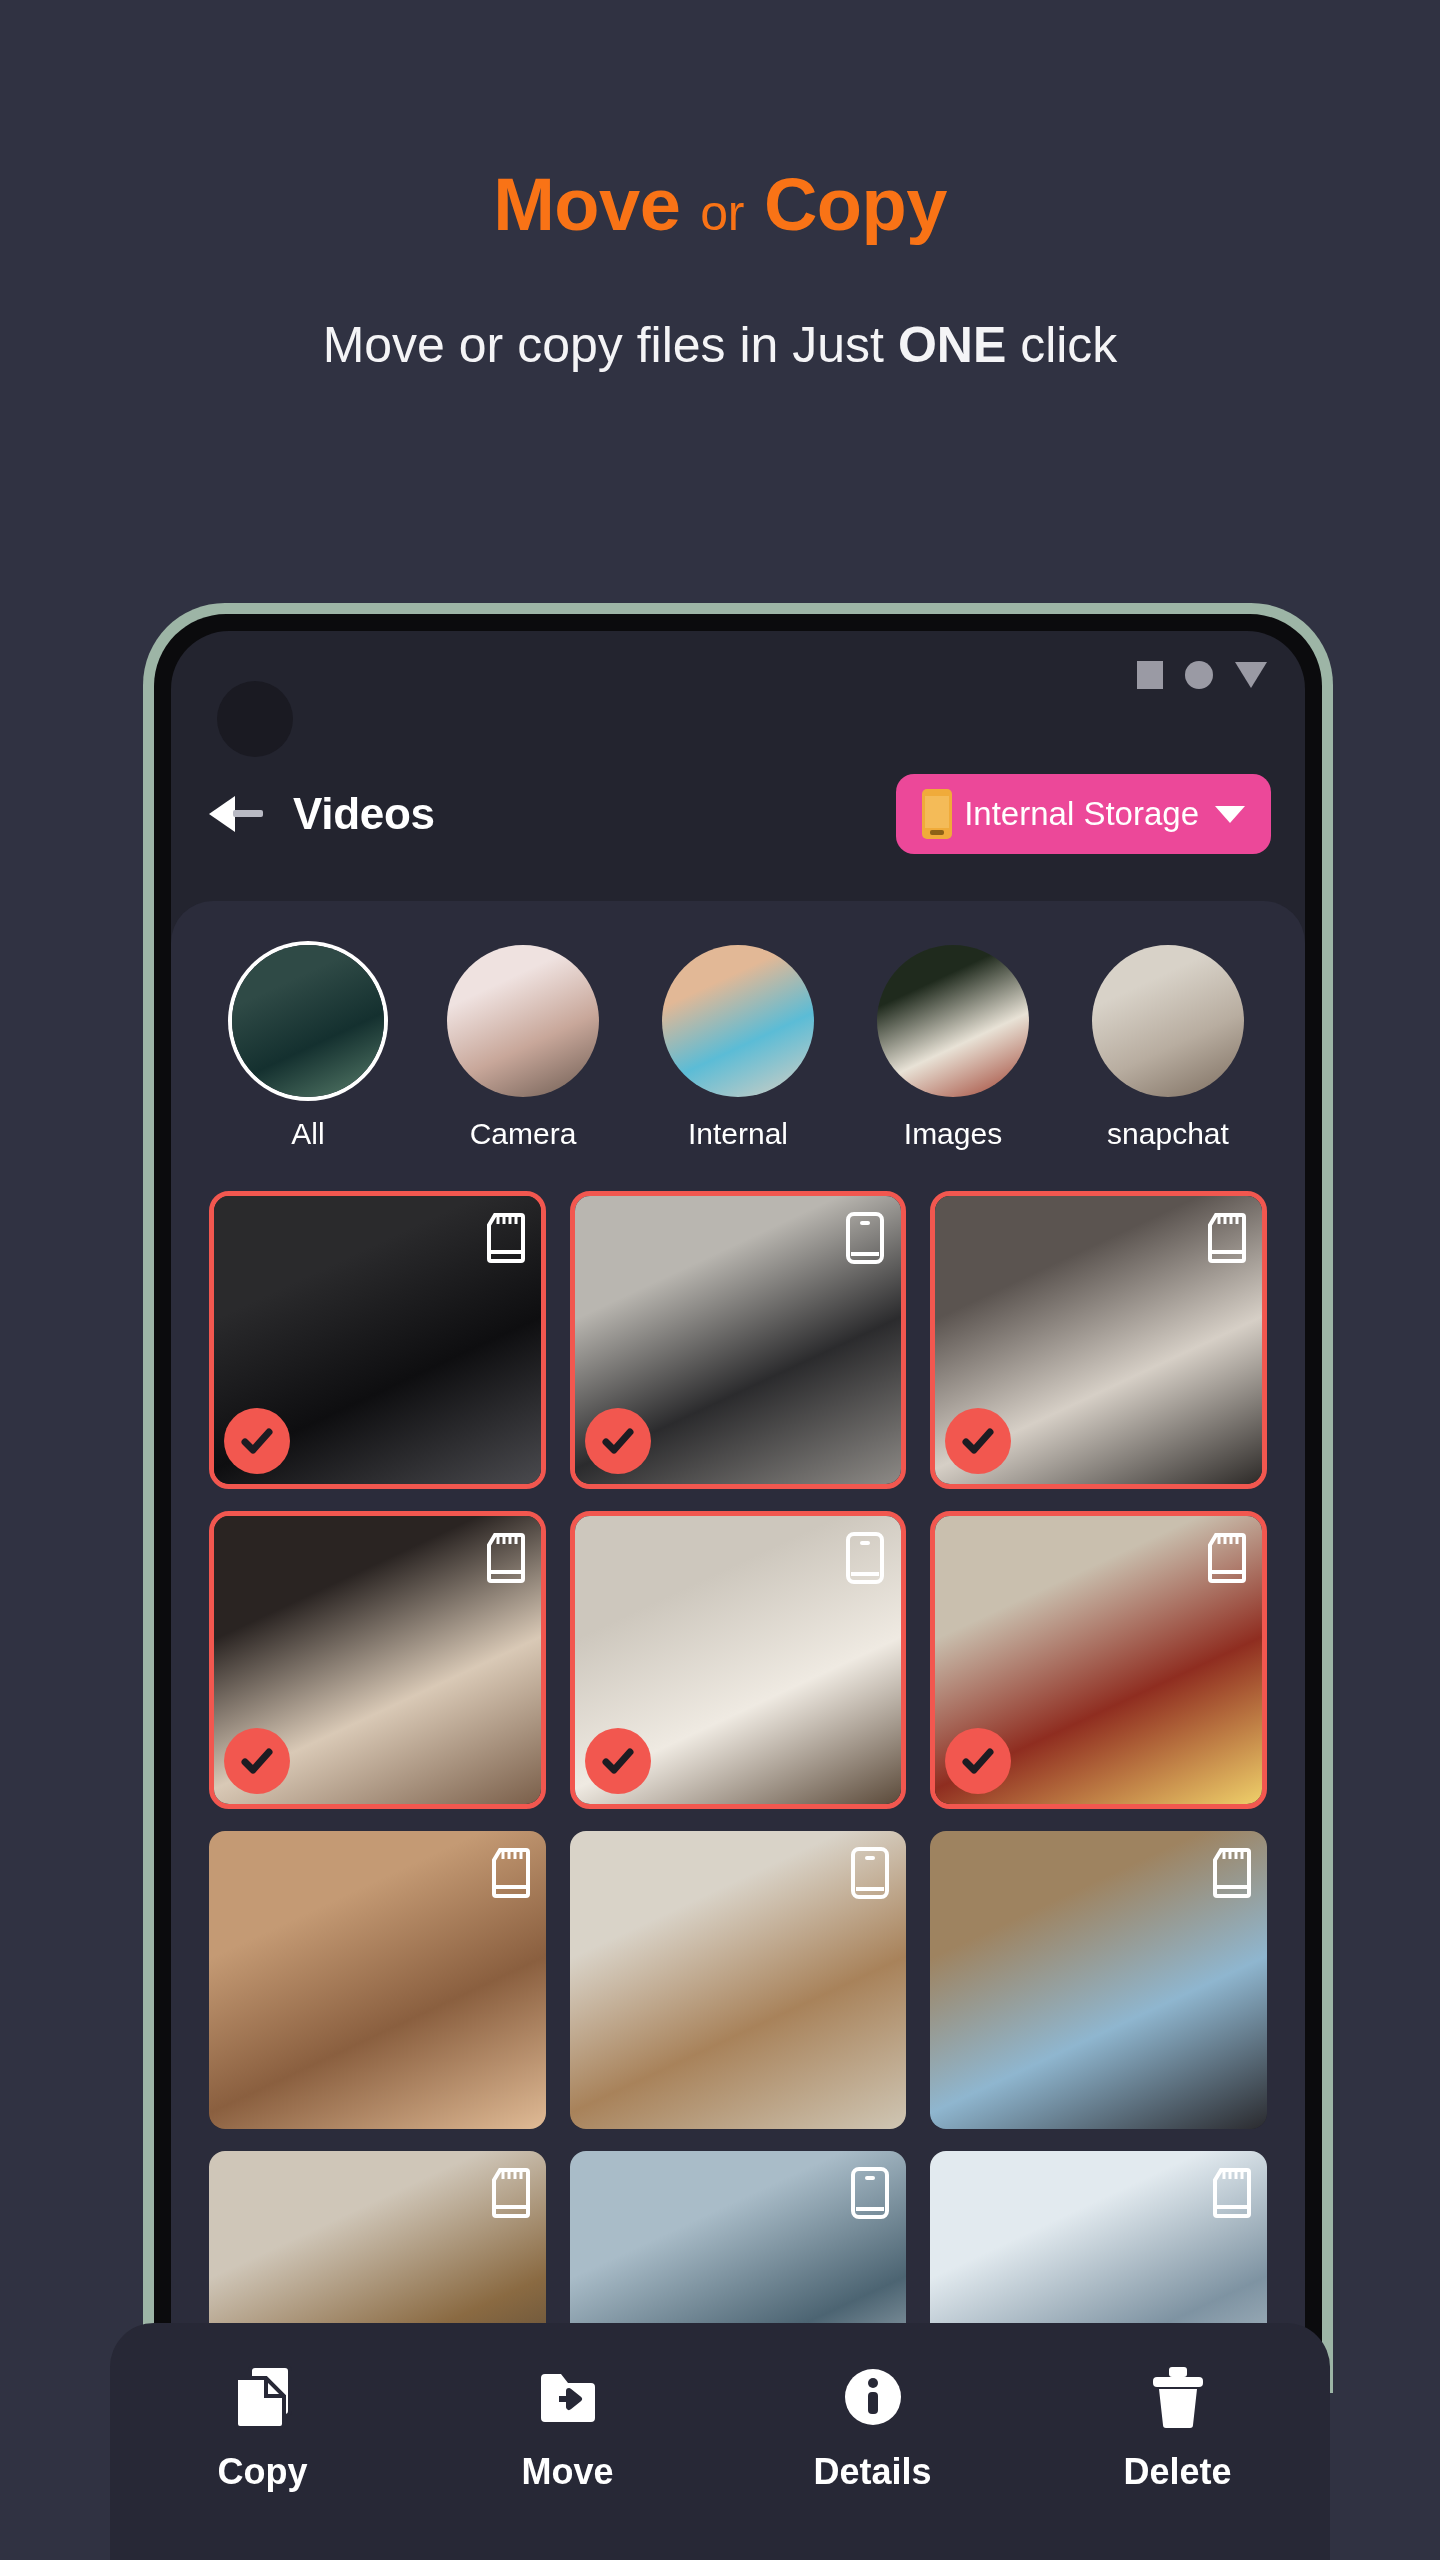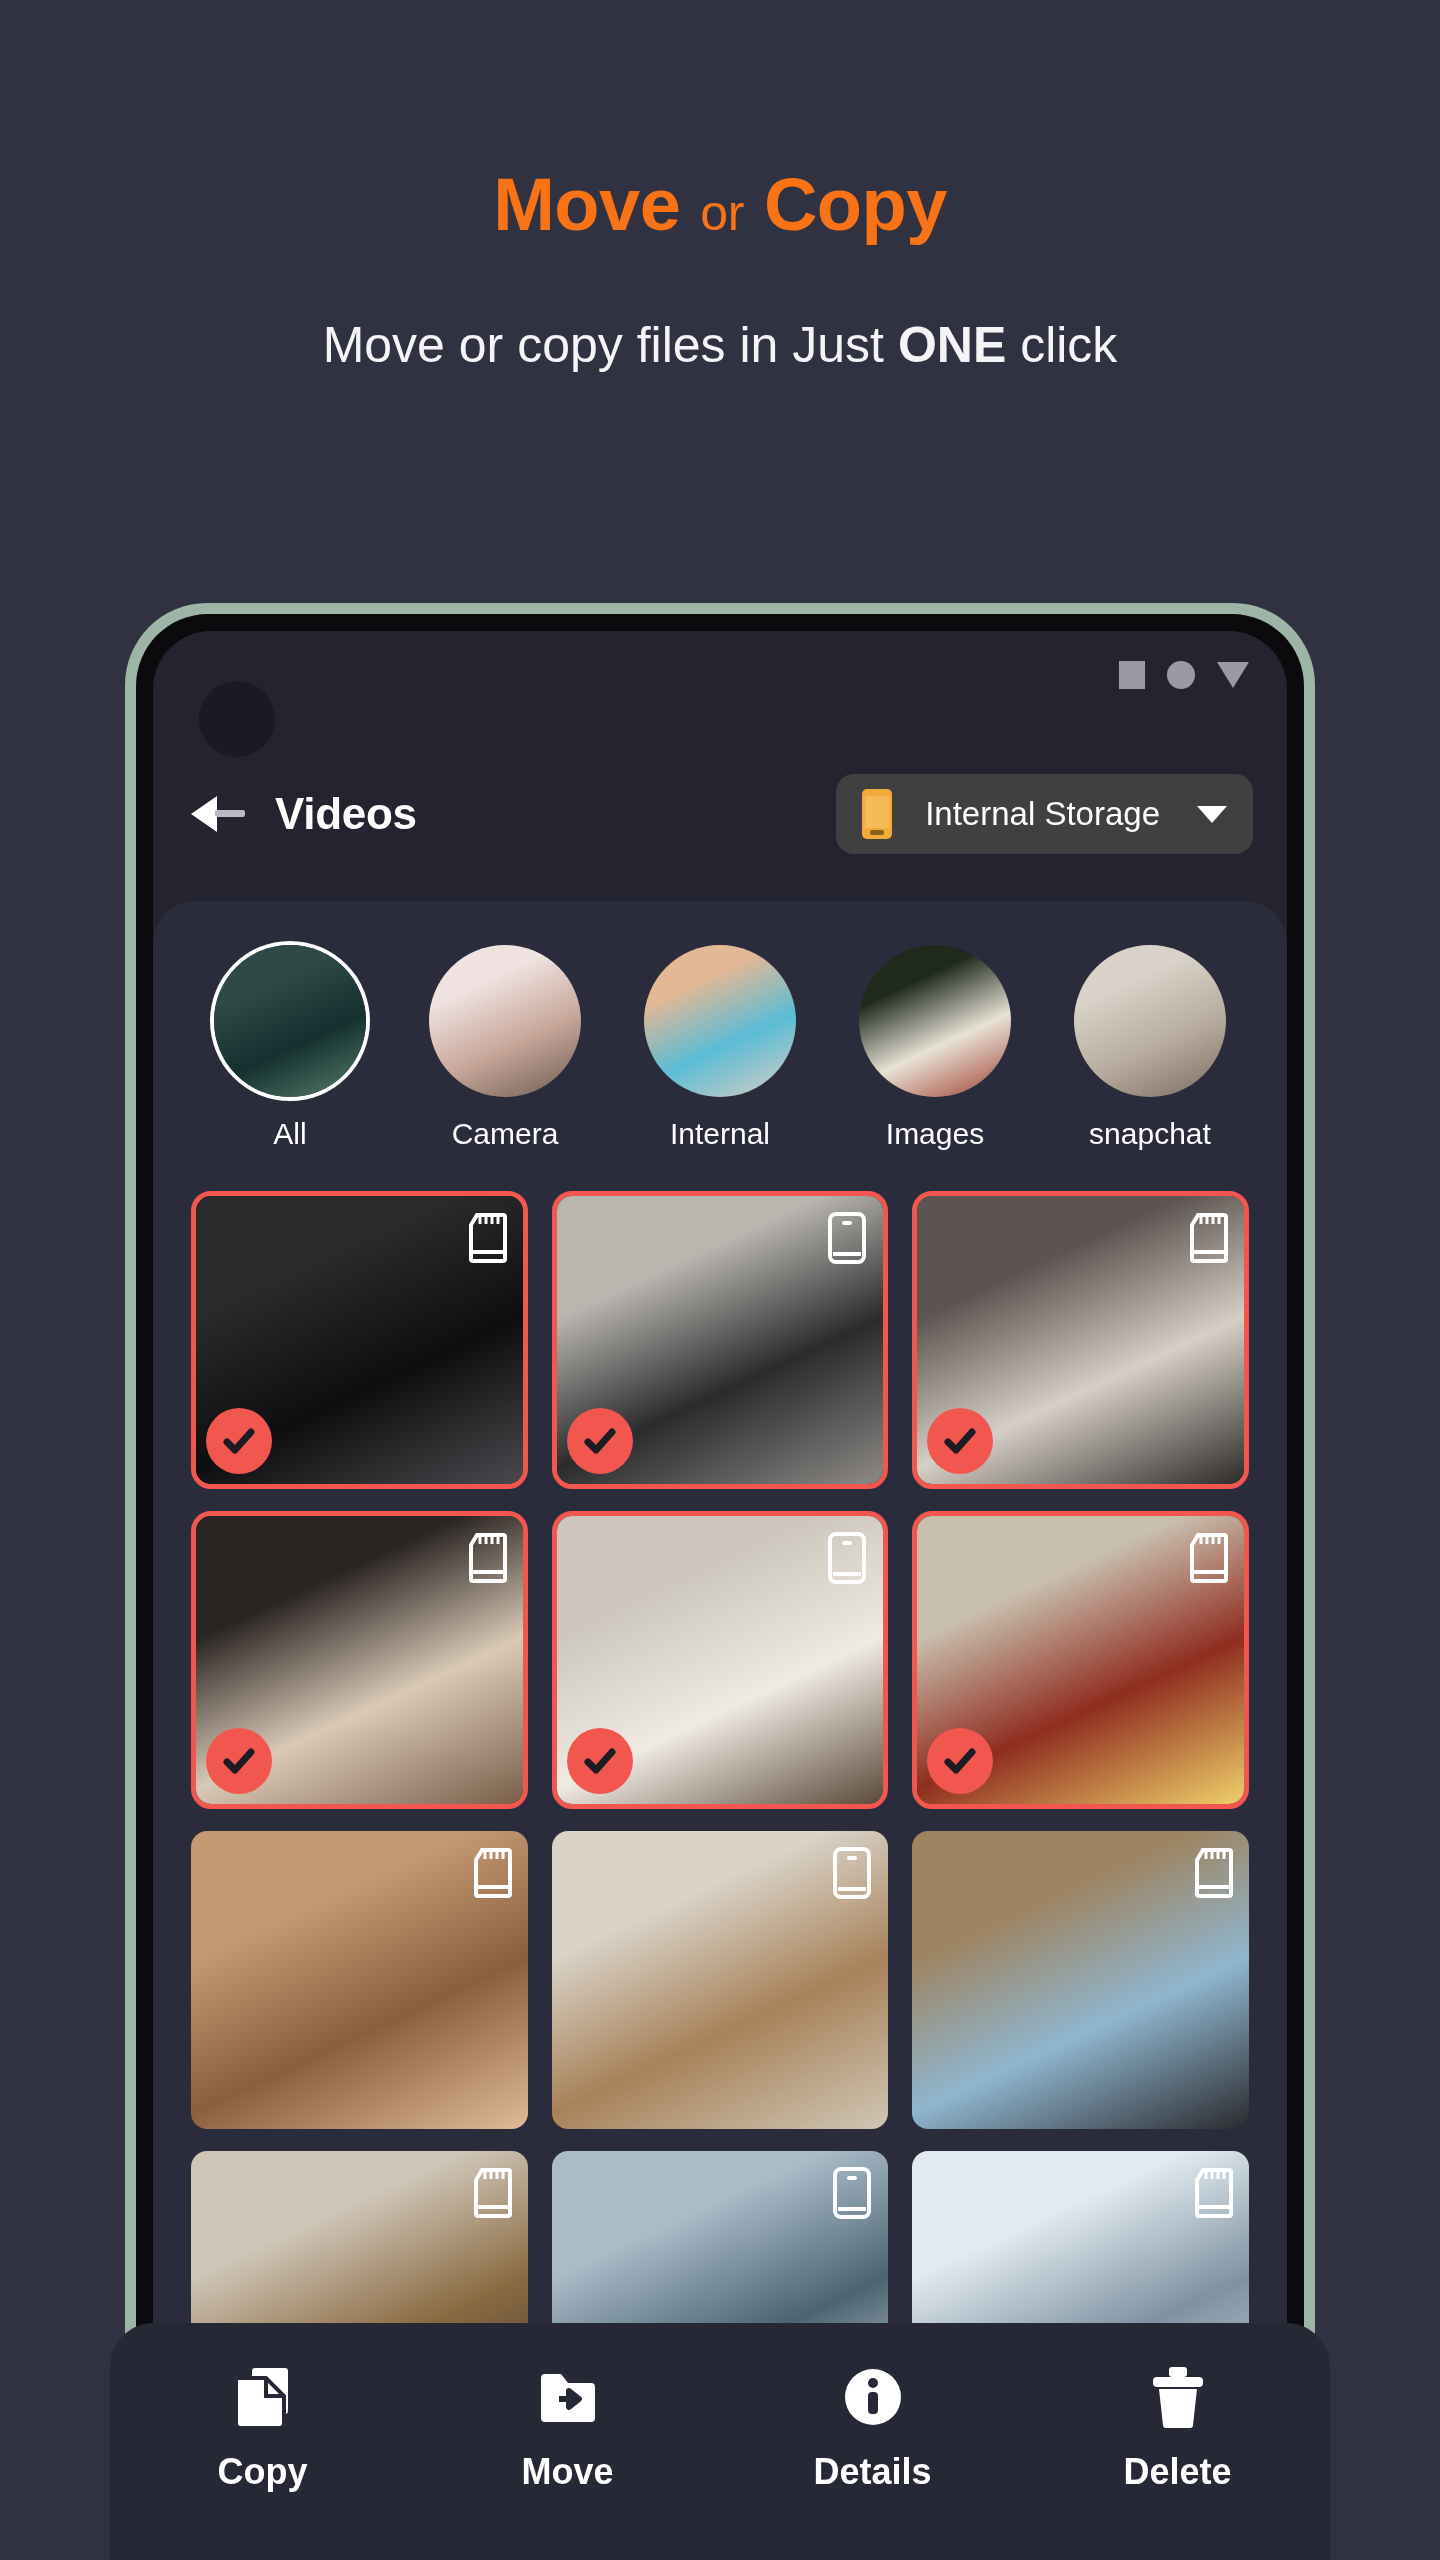--- a/index.html
+++ b/index.html
@@ -22,21 +22,21 @@
   .headline .small{ font-size:50px; font-weight:400; }
   .subhead{
     position:absolute; left:0; top:320px; width:1440px;
     text-align:center; color:#f4f4f6;
     font-size:50px; font-weight:400; line-height:1;
   }
   .subhead b{ font-weight:700; }
 
   
   .phone-frame{
-    position:absolute; left:125px; top:603px;
+    position:absolute; left:143px; top:603px;
     width:1190px; height:1790px;
     background:#9db5a6;
     border-radius:82px 82px 0 0;
     padding:11px 11px 0 11px;
   }
   .phone-bezel{
     width:100%; height:100%;
     background:#0b0b0d;
     border-radius:72px 72px 0 0;
     padding:17px 17px 0 17px;
@@ -81,22 +81,22 @@
   .back-icon .bar{
     position:absolute; left:24px; top:18px; width:30px; height:7px;
     background:#b9bac4; border-radius:2px;
   }
   .appbar-title{
     color:#ffffff; font-size:44px; font-weight:700;
     margin-left:28px; letter-spacing:-0.3px; white-space:nowrap;
   }
   .storage-chip{
     margin-left:auto;
-    display:flex; align-items:center; gap:33px;
-    background:#404040; border-radius:18px;
+    display:flex; align-items:center; gap:12px;
+    background:#ec4899; border-radius:18px;
     padding:15px 26px 15px 26px;
   }
   .sd-phone-icon{
     width:30px; height:50px; border-radius:5px;
     background:#f0ab3a; position:relative; flex:0 0 auto;
   }
   .sd-phone-icon::before{
     content:""; position:absolute; left:3px; right:3px; top:7px; bottom:11px;
     background:#f4bb58;
   }

